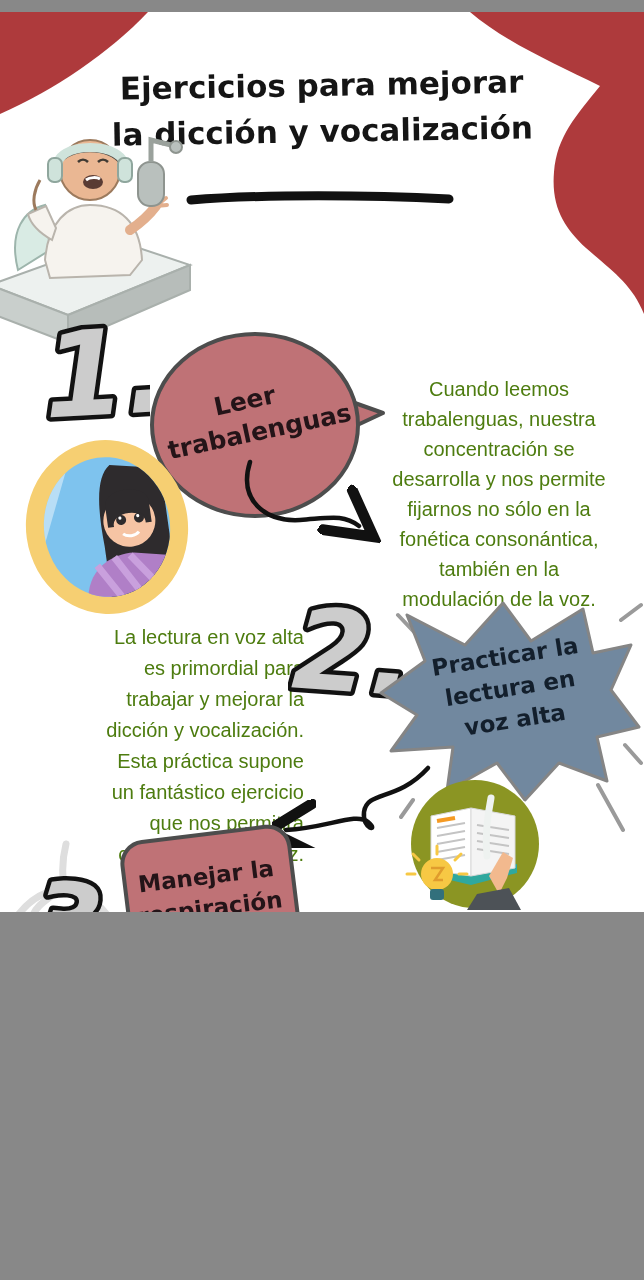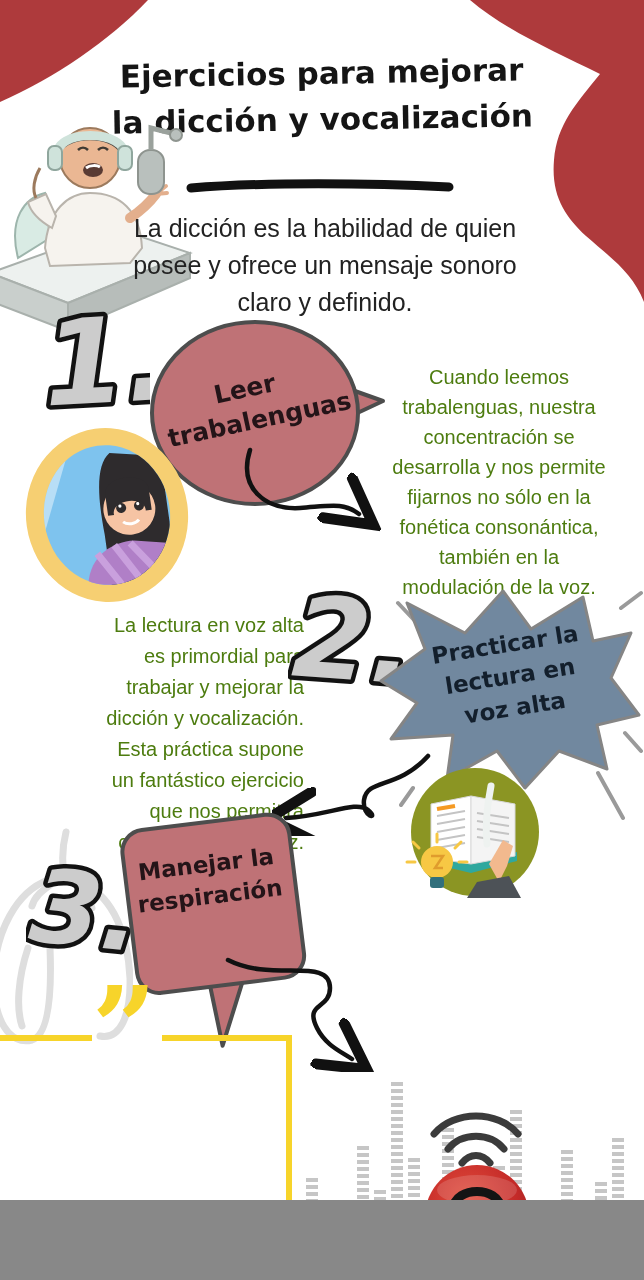--- a/index.html
+++ b/index.html
@@ -1,16 +1,16 @@
 <!DOCTYPE html>
 <html><head>
 <meta charset="utf-8">
 <style>
   html,body{margin:0;padding:0;background:#888;}
-  .canvas{position:relative;width:644px;height:1200px;margin:0 auto;background:#ffffff;
+  .canvas{position:relative;width:644px;height:900px;margin:12px auto;background:#ffffff;
     overflow:hidden;font-family:"Liberation Sans",sans-serif;color:#1f1f1f;}
   .abs{position:absolute;}
   .hand{font-family:"DejaVu Sans",sans-serif;font-weight:500;}
   .ml{white-space:pre-line;text-align:center;}
   .title{left:0;top:50px;width:644px;text-align:center;font-size:31px;line-height:46px;
     color:#151515;transform:rotate(-1deg);font-weight:600;}
   .intro{left:100px;top:210px;width:450px;font-size:25px;line-height:37px;color:#222;}
   .body-text{color:#4d7c0f;}
   .sec1-text{left:356px;top:362px;width:286px;font-size:20px;line-height:30px;}
   .sec2-text{left:36px;top:610px;width:268px;font-size:20px;line-height:31px;text-align:right;}
@@ -66,23 +66,20 @@
     <path d="M88,52 C91,49 95,49 98,52 M108,52 C111,49 115,49 118,52" stroke="#403a33" stroke-width="2.5" fill="none"></path>
     <path d="M68,60 C60,30 140,30 134,60" fill="none" stroke="#cfe3db" stroke-width="9" stroke-linecap="round"></path>
     <rect x="58" y="48" width="14" height="24" rx="6" fill="#cfe3db" stroke="#8fa69d" stroke-width="2"></rect>
     <rect x="128" y="48" width="14" height="24" rx="6" fill="#cfe3db" stroke="#8fa69d" stroke-width="2"></rect>
     <path d="M50,70 C44,80 42,92 46,100" fill="none" stroke="#9c7a5d" stroke-width="3"></path>
     <rect x="148" y="52" width="26" height="44" rx="12" fill="#b9c0bd" stroke="#8e948f" stroke-width="2"></rect>
     <path d="M161,52 L161,30 L185,36" fill="none" stroke="#9aa19c" stroke-width="5"></path>
     <circle cx="186" cy="37" r="6" fill="#b9c0bd" stroke="#8e948f" stroke-width="2"></circle>
   </svg>
 
-  <div class="abs intro ml">La dicción es la habilidad de quien
-posee y ofrece un mensaje sonoro
-claro y definido.</div>
 
   <svg class="abs" style="left:35px;top:288px;" width="115" height="140" viewBox="0 0 115 140">
     <text x="8" y="115" font-family="DejaVu Sans" font-style="italic" font-weight="bold" font-size="118" fill="#cccccc" stroke="#121212" stroke-width="9" stroke-linejoin="round" style="paint-order:stroke" transform="rotate(-3 55 70)">1.</text>
   </svg>
 
   <svg class="abs" style="left:140px;top:313px;" width="248" height="205" viewBox="0 0 248 205">
     <polygon points="198,72 243,88 196,110" fill="#bf7276" stroke="#4d4d4d" stroke-width="4" stroke-linejoin="round"></polygon>
     <ellipse cx="115" cy="100" rx="103" ry="91" fill="#bf7276" stroke="#4d4d4d" stroke-width="4"></ellipse>
   </svg>
   <div class="abs hand bubble-text b1">

